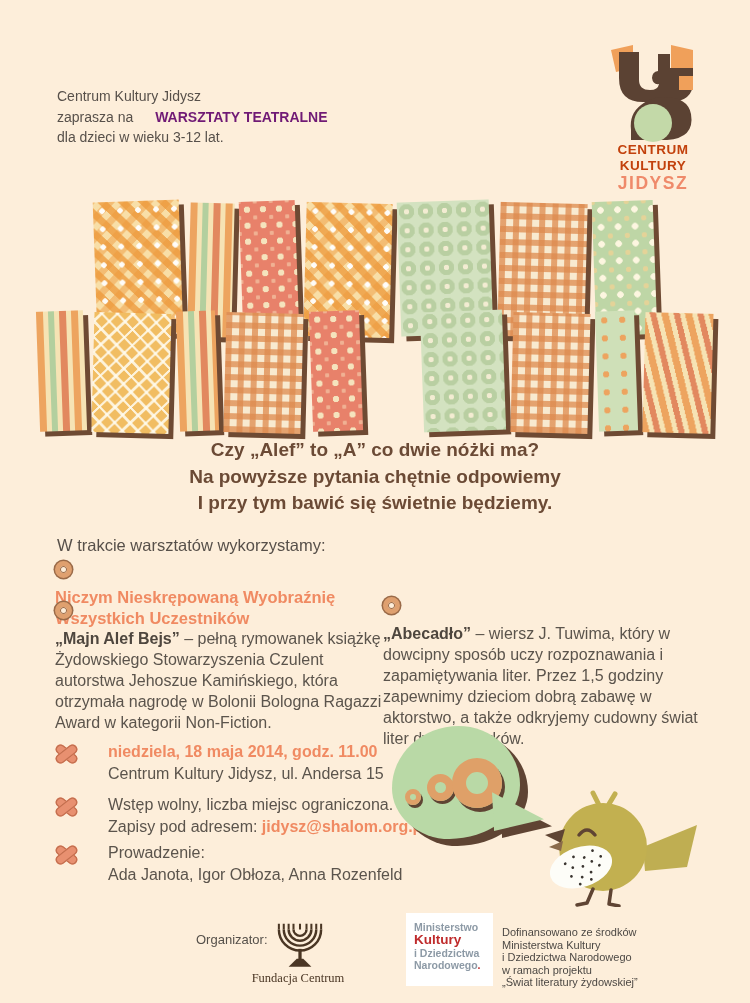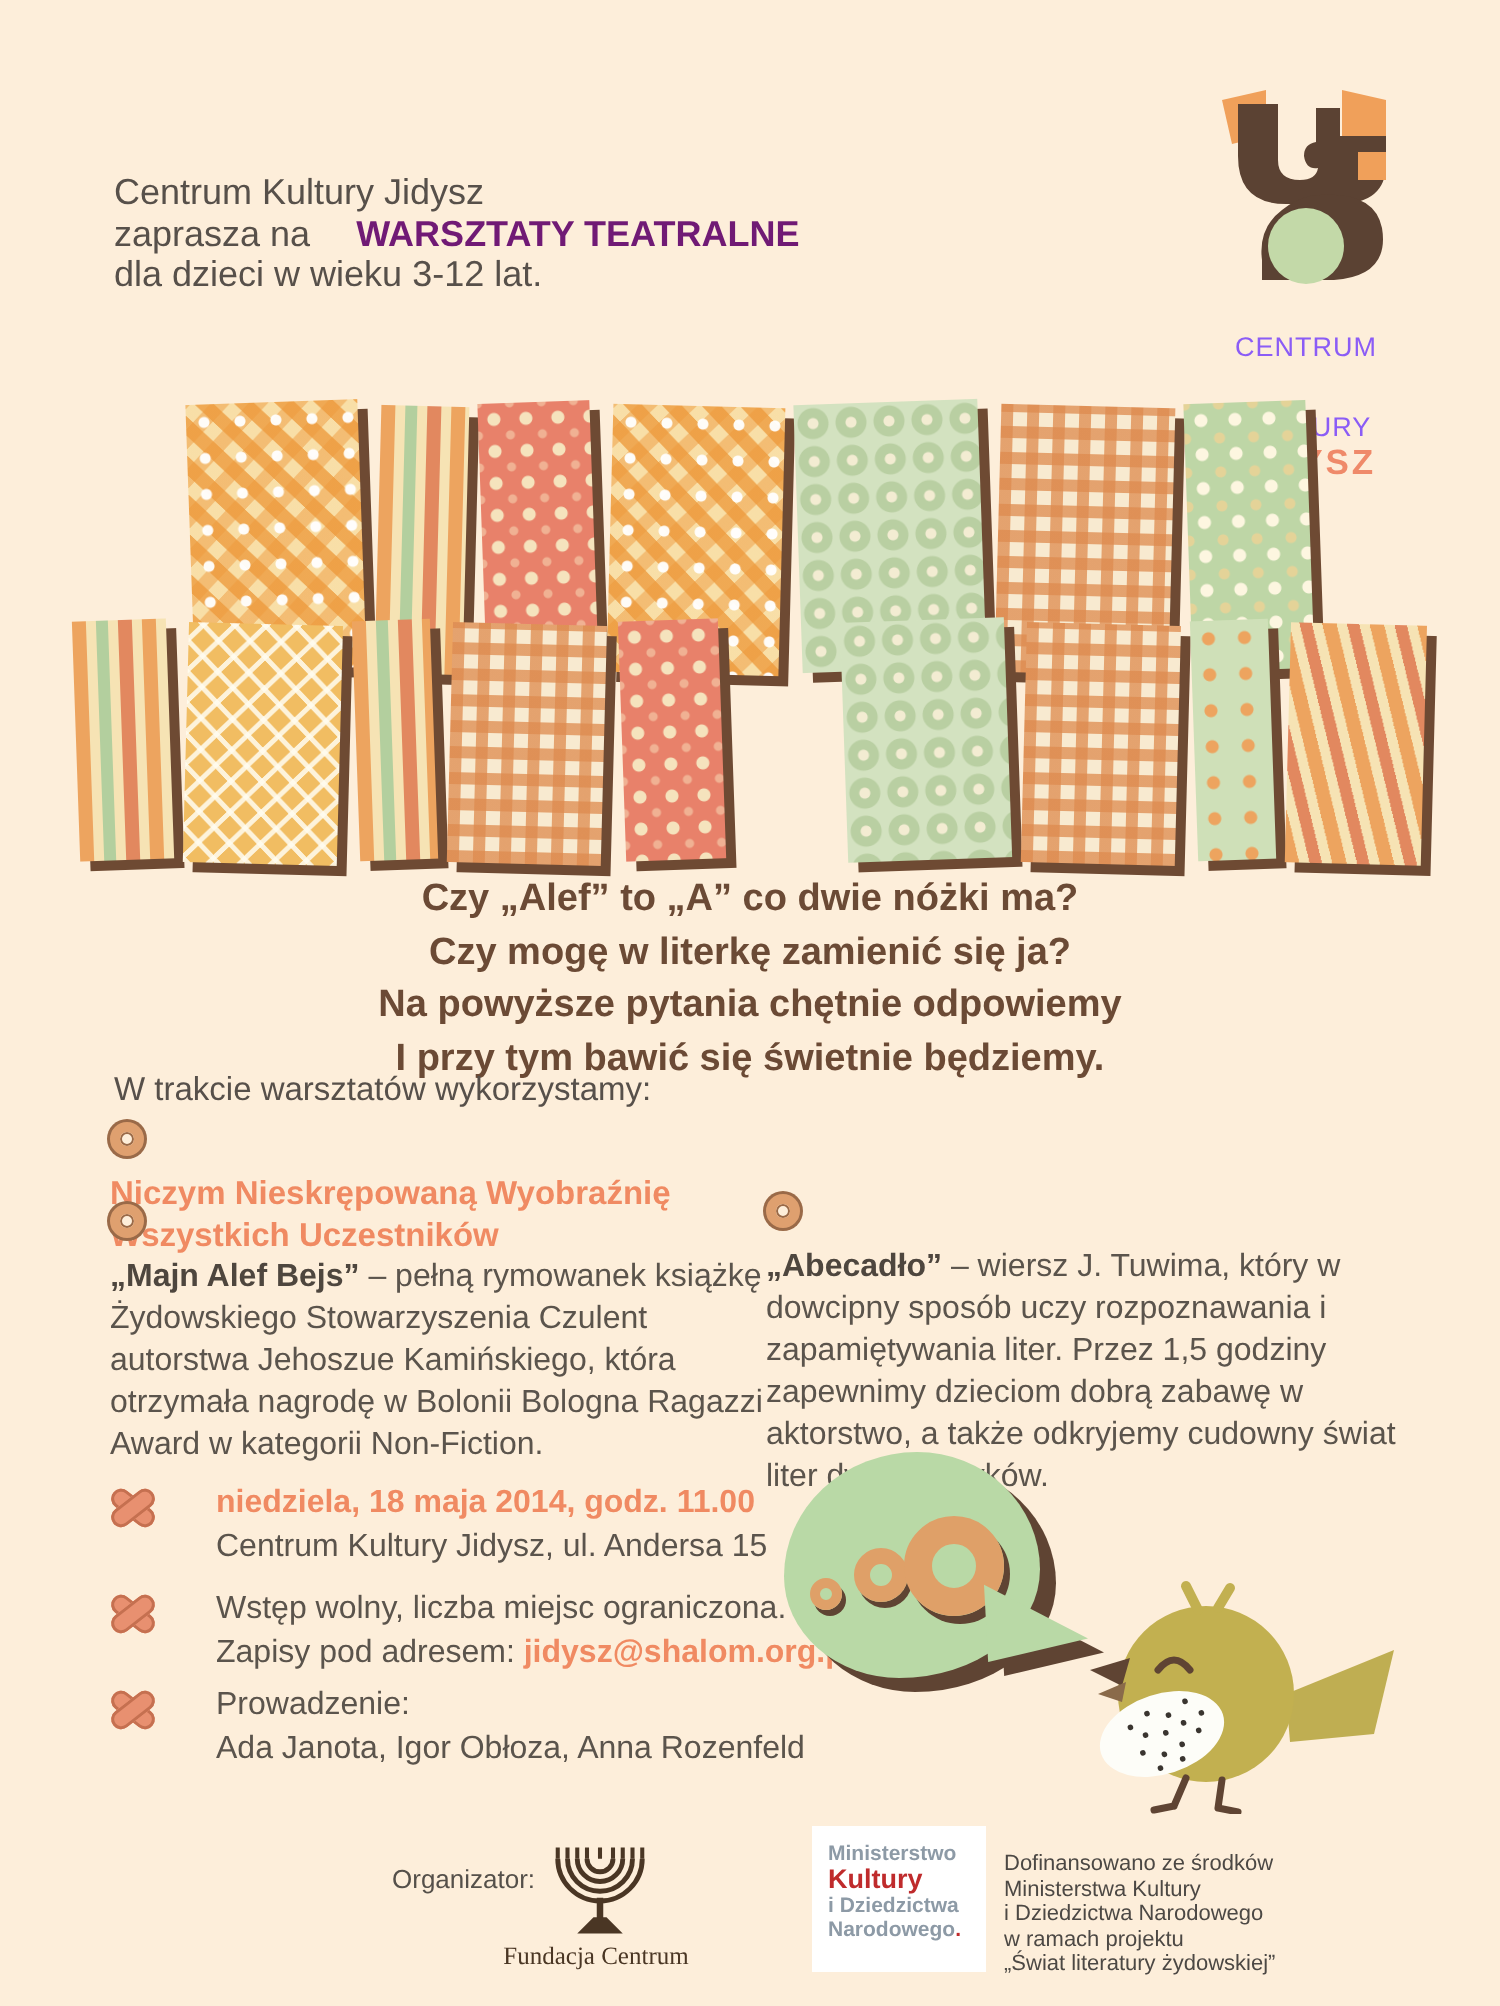--- a/index.html
+++ b/index.html
@@ -1,26 +1,26 @@
 <!DOCTYPE html>
 <html><head>
 <meta charset="utf-8">
 <style>
   html,body{margin:0;padding:0;}
   .poster{position:relative;width:750px;height:1003px;background:#fdeeda;overflow:hidden;
           font-family:"Liberation Sans",sans-serif;color:#5b544c;}
 
   
-  .header-text{position:absolute;left:57px;top:86px;font-size:18px;line-height:20.5px;color:#57504a;}
+  .header-text{position:absolute;left:57px;top:86px;font-size:14px;line-height:20.5px;color:#57504a;}
   .header-text b{color:#701a75;margin-left:18px;}
 
   
   .brand{position:absolute;left:601px;top:42px;width:104px;text-align:center;}
   .brand svg{display:block;margin:0 auto;}
-  .brand-line{font-weight:normal;font-size:13.5px;letter-spacing:.5px;color:#8b5cf6;line-height:15.5px;margin-top:24px;}
+  .brand-line{font-weight:bold;font-size:13.5px;letter-spacing:.5px;color:#c2410c;line-height:15.5px;}
   .brand-jidysz{font-weight:bold;font-size:17.5px;letter-spacing:1.5px;color:#ef8a6a;line-height:21px;}
 
   
   .title-line{position:absolute;left:0;width:750px;text-align:center;white-space:nowrap;}
   .title-1{top:194px;font-size:128px;}
   .title-2{top:305px;font-size:114px;}
   .tl{display:inline-block;line-height:1.05;margin:0 4px;font-weight:800;
       font-family:"DejaVu Sans",sans-serif;color:transparent;
       -webkit-background-clip:text;background-clip:text;
       filter:drop-shadow(5px 5px 0 #6e4a33);}
@@ -125,21 +125,20 @@
     <div class="brand-line">CENTRUM</div>
     <div class="brand-line">KULTURY</div>
     <div class="brand-jidysz">JIDYSZ</div>
   </div>
 
   <div class="title-line title-1"><span class="tl p-go">a</span><span class="tl p-sv">l</span><span class="tl p-fr">f</span><span class="tl p-go">a</span><span class="tl p-cg">b</span><span class="tl p-geo">e</span><span class="tl p-fg">t</span></div>
   <div class="title-line title-2"><span class="tl p-sv">-</span><span class="tl p-dy">a</span><span class="tl p-sv">l</span><span class="tl p-geo">e</span><span class="tl p-fr">f</span><span class="tl p-sp">&nbsp;</span><span class="tl p-cg">b</span><span class="tl p-geo">e</span><span class="tl p-gd">j</span><span class="tl p-sd">s</span></div>
 
   <div class="quatrain">
     <div>Czy „Alef” to „A” co dwie nóżki ma?</div>
-    <div>Czy mogę w literkę zamienić się ja?</div>
     <div>Na powyższe pytania chętnie odpowiemy</div>
     <div>I przy tym bawić się świetnie będziemy.</div>
   </div>
 
   <div class="workshop-heading">W trakcie warsztatów wykorzystamy:</div>
 
   <div class="bullet-item bi-1">
     <span class="donut-icon"></span>
     <div class="bullet-text">Niczym Nieskrępowaną Wyobraźnię Wszystkich Uczestników</div>
   </div>

